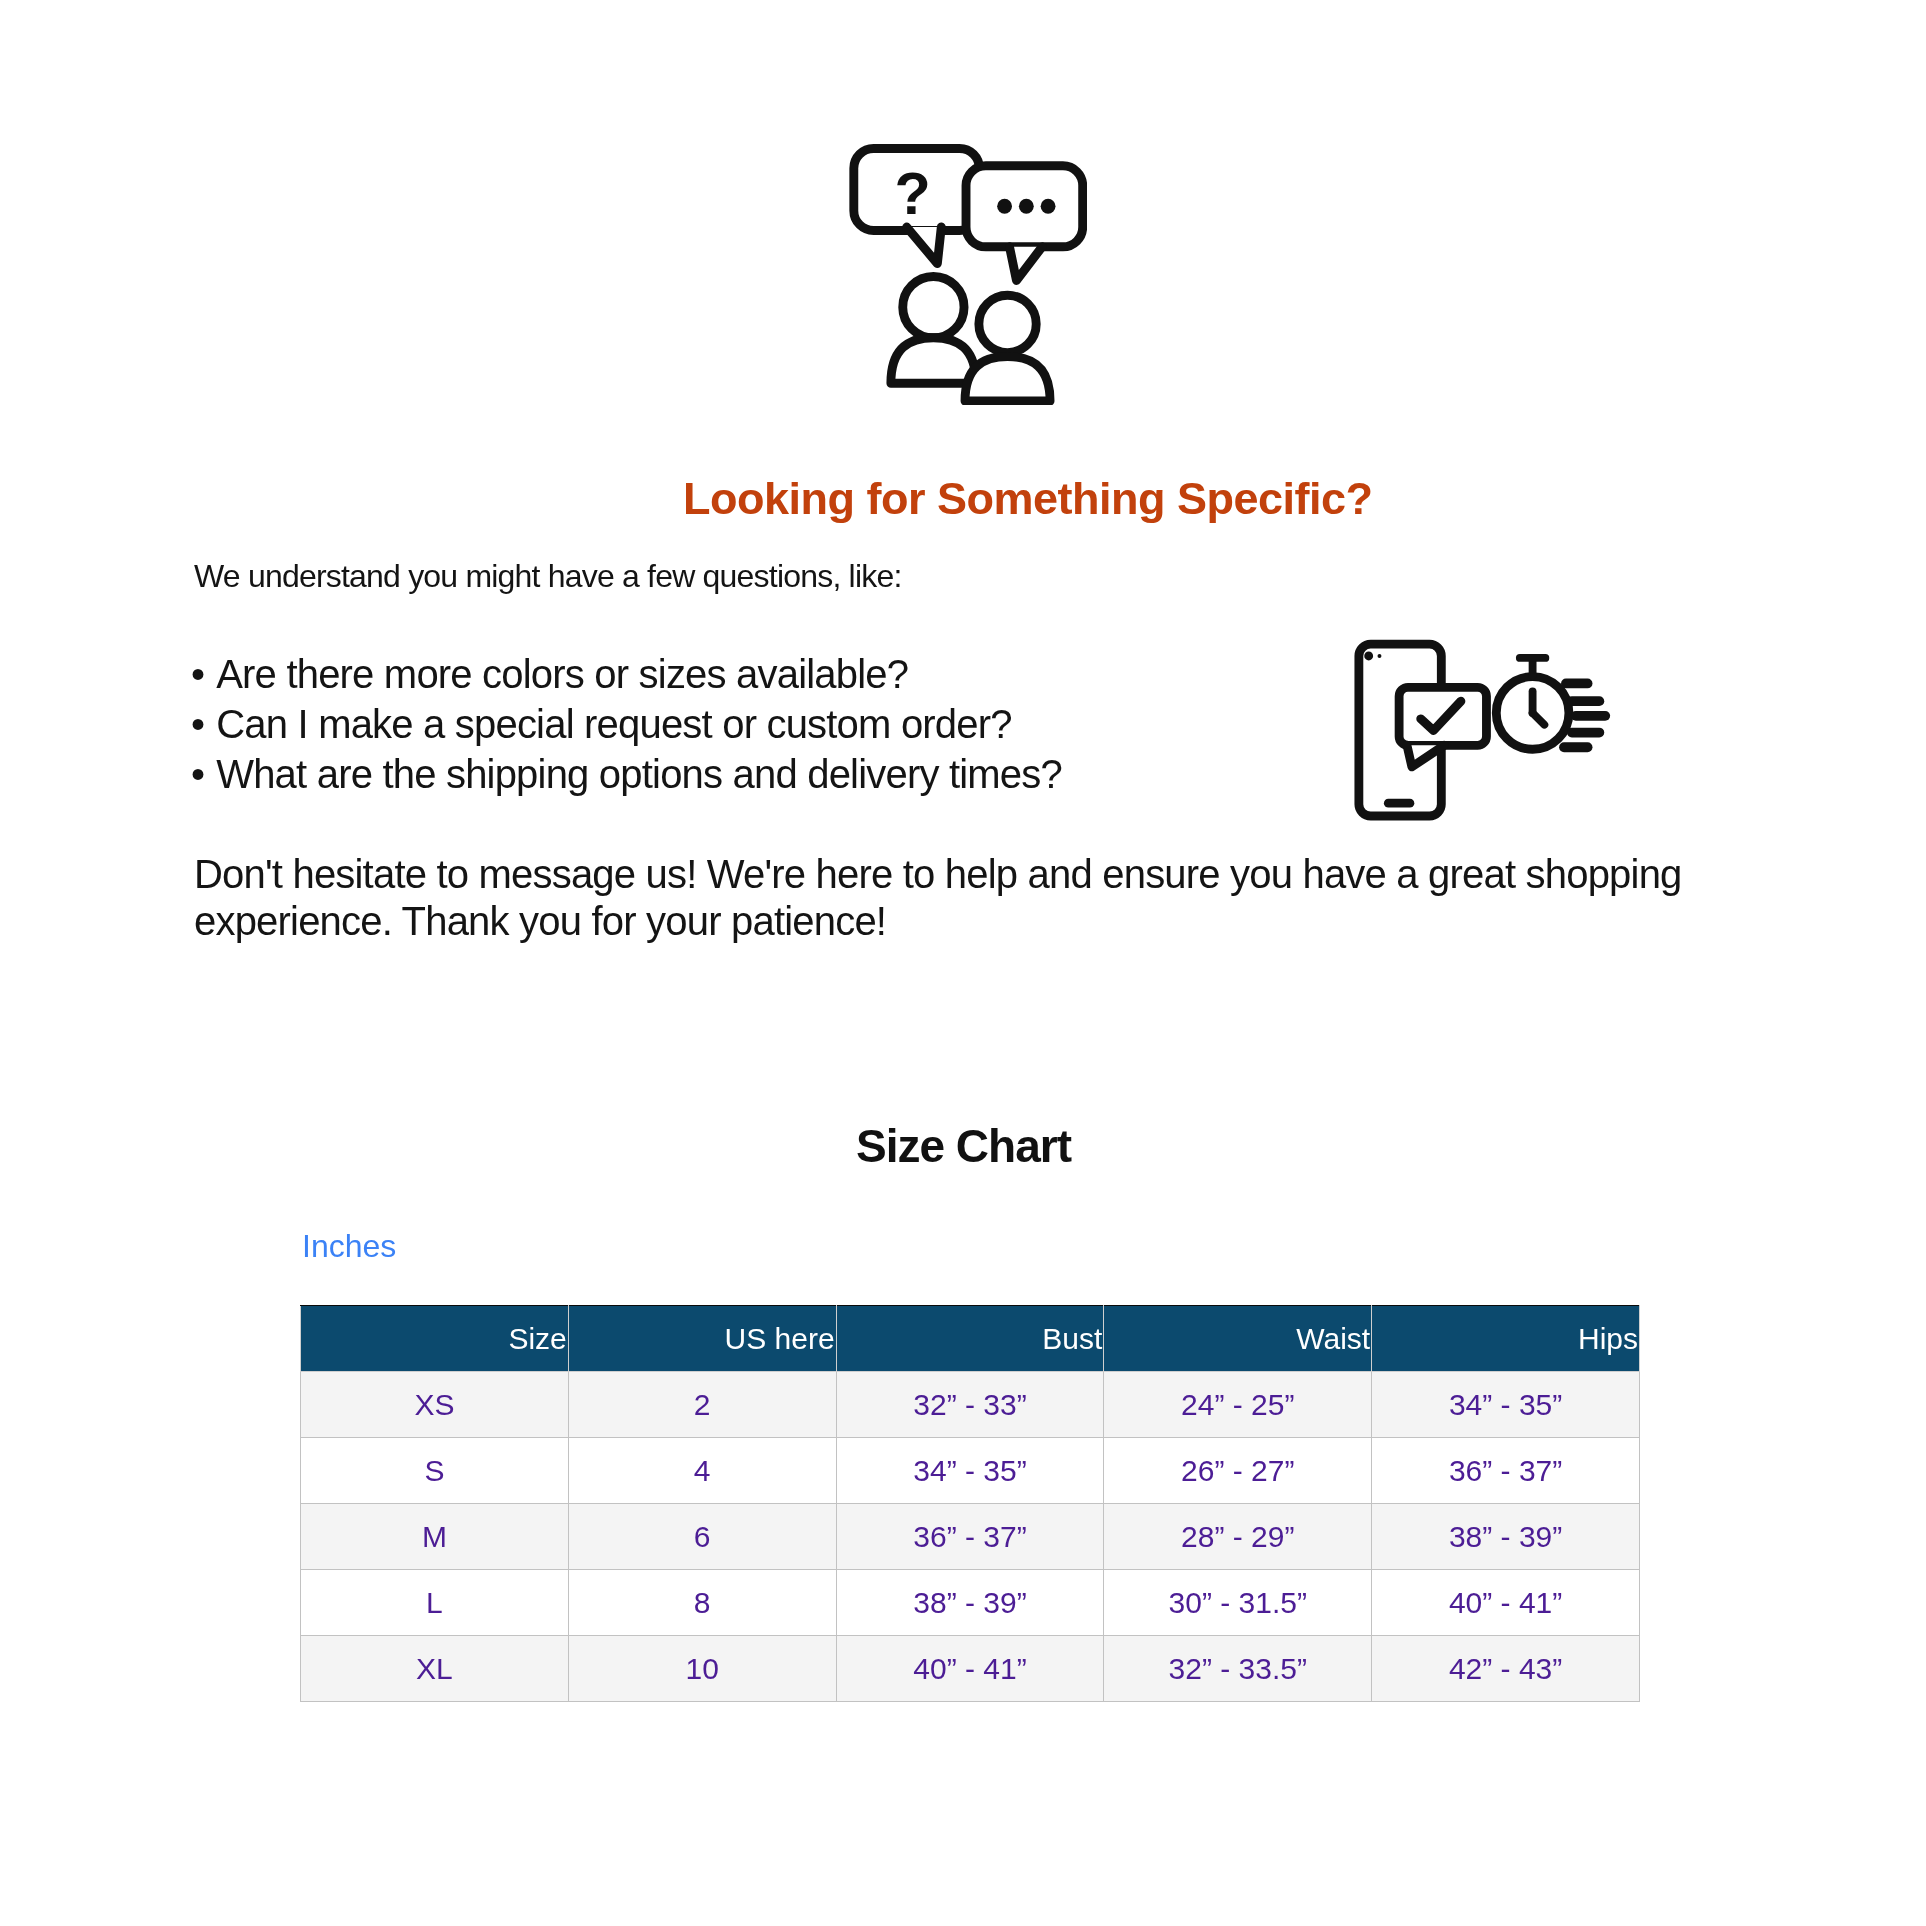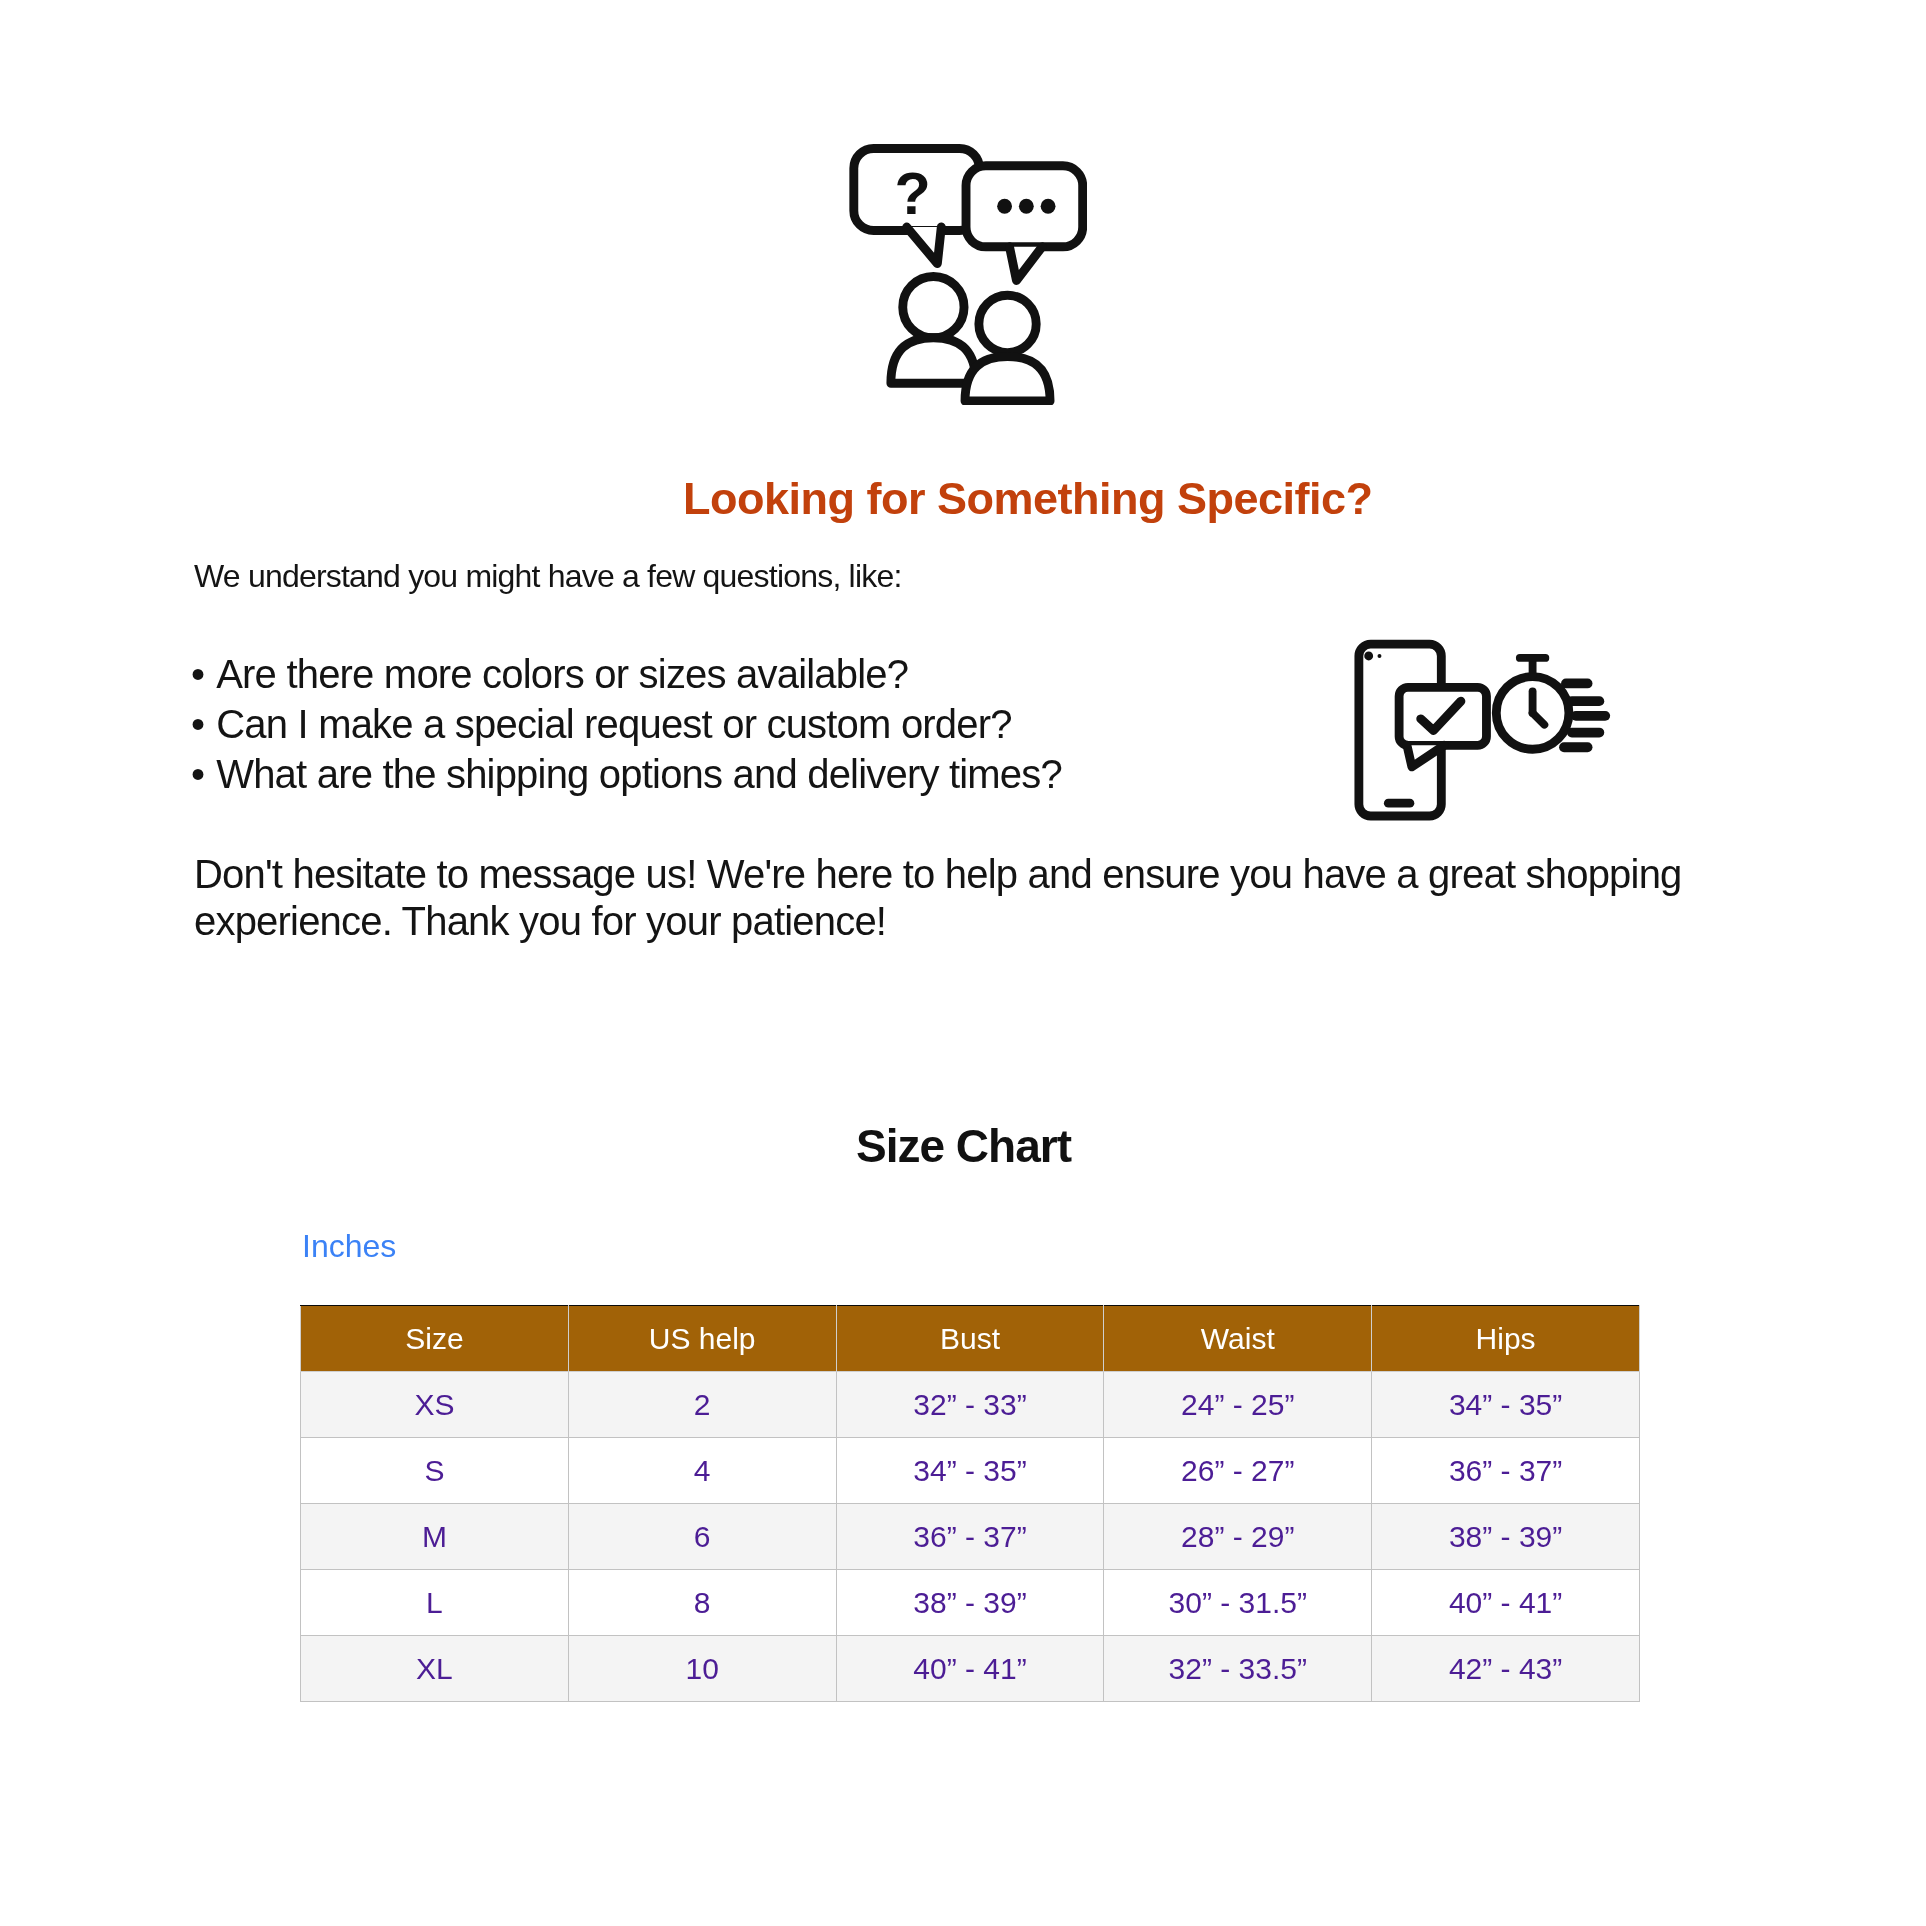--- a/index.html
+++ b/index.html
@@ -36,22 +36,22 @@
   .chart-title {
     position:absolute; left:0; top:1119px; width:100%; margin:0; text-align:center;
     font-size:46px; font-weight:700; letter-spacing:-1px; color:#111;
   }
   .unit-label { position:absolute; left:302px; top:1228px; font-size:32px; color:#3b82f6; }
   .size-table {
     position:absolute; left:300px; top:1305px; width:1340px;
     border-collapse:collapse; table-layout:fixed; font-size:30px;
   }
   .size-table th {
-    background:#a16207; color:#ffffff; font-weight:400; height:63px;
-    border:1px solid #cfcfcf; border-top:1px solid #0a0a0a;
+    background:#0c4a6e; color:#ffffff; font-weight:400; height:63px;
+    border:1px solid #cfcfcf; border-top:1px solid #0a0a0a;text-align:right;
   }
   .size-table td {
     background:#ffffff; color:#4c1d95; height:63px; text-align:center; vertical-align:middle;
     border:1px solid #c2c2c2;
   }
   .size-table tbody tr:nth-child(odd) td { background:#f4f4f4; }
 </style>
 </head>
 <body>
 
@@ -118,21 +118,21 @@
 
   <p class="closing">Don't hesitate to message us! We're here to help and ensure you have a great shopping experience. Thank you for your patience!</p>
 
   <h2 class="chart-title">Size Chart</h2>
   <div class="unit-label">Inches</div>
 
   <table class="size-table">
     <thead>
       <tr>
         <th>Size</th>
-        <th>US help</th>
+        <th>US here</th>
         <th>Bust</th>
         <th>Waist</th>
         <th>Hips</th>
       </tr>
     </thead>
     <tbody>
       <tr>
         <td>XS</td>
         <td>2</td>
         <td>32” - 33”</td>

